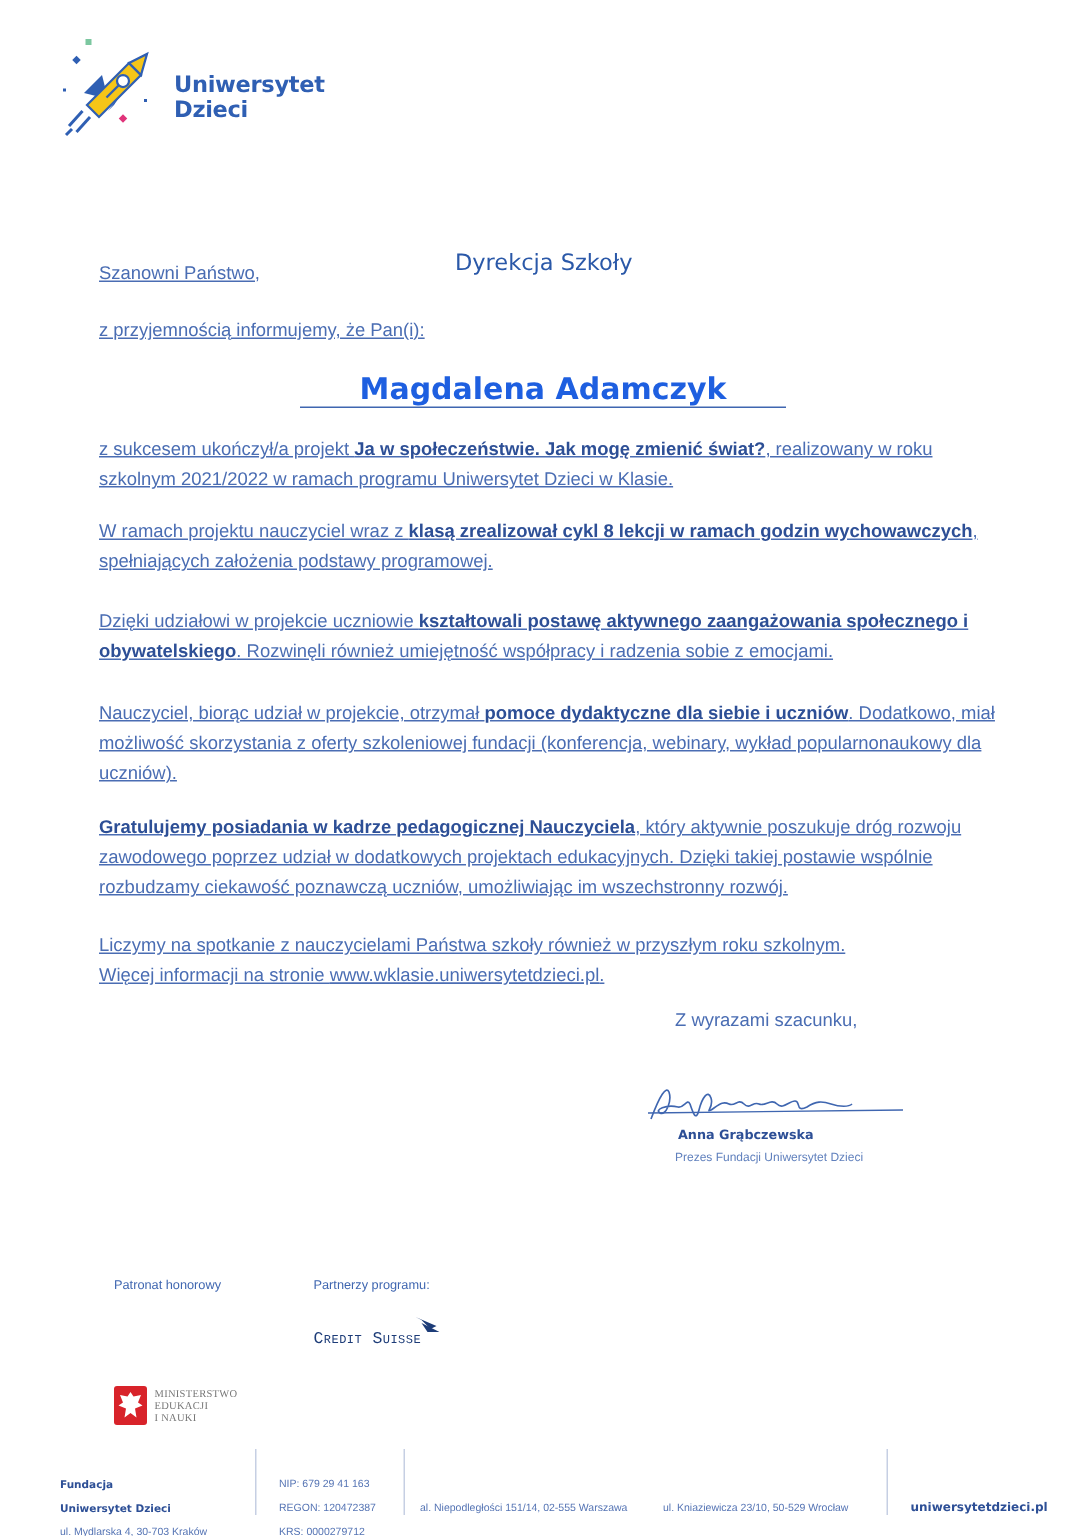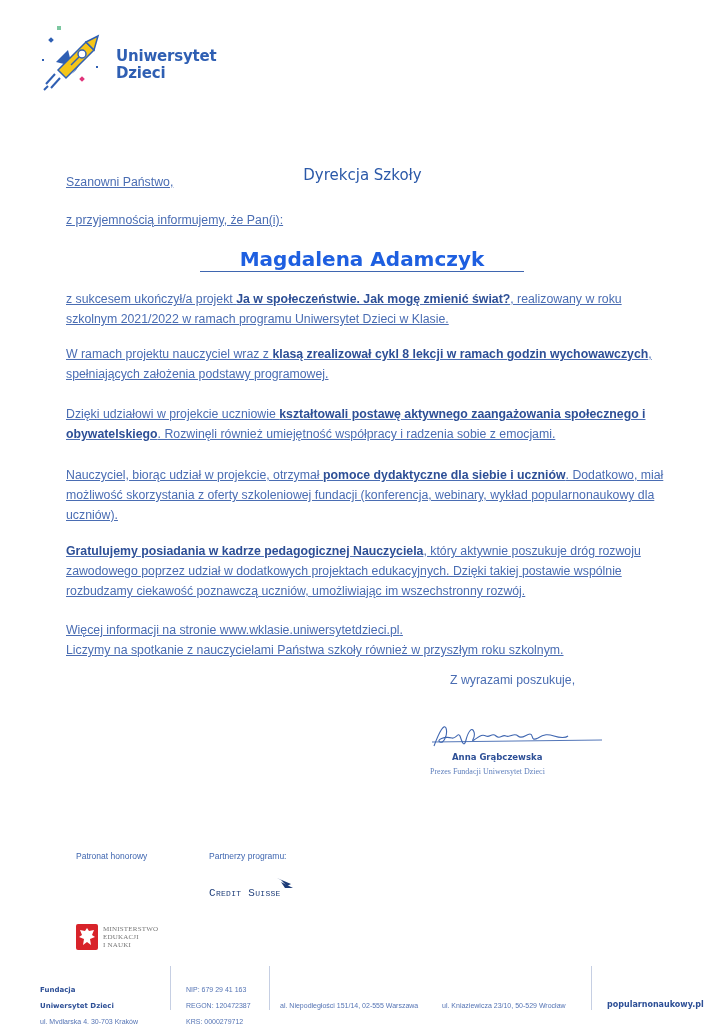--- a/index.html
+++ b/index.html
@@ -16,21 +16,21 @@
     .para b { color: #2d4f96; font-weight: bold; }
 
     .recipient-wrap { position: absolute; left: 200px; width: 324px; top: 246px; height: 26px; border-bottom: 1px solid #3f66b0; text-align: center; }
     .recipient { font-family: "DejaVu Sans", sans-serif; font-weight: bold; font-size: 20px; color: #1e5fe0; line-height: 26px; }
 
     .link { color: #4a6db3; text-decoration: underline; }
 
     .closing { position: absolute; left: 450px; top: 673px; font-size: 12.3px; color: #4a6db3; }
     .signature { position: absolute; left: 430px; top: 722px; }
     .signer-name { position: absolute; left: 452px; top: 752px; font-family: "DejaVu Sans", sans-serif; font-weight: bold; font-size: 8.5px; color: #2d4f96; }
-    .signer-title { position: absolute; left: 430px; top: 767px; font-size: 8px; color: #6080bd; font-family: Liberation Serif, serif; }
+    .signer-title { position: absolute; left: 450px; top: 767px; font-size: 8px; color: #6080bd; }
 
     .partner-label { position: absolute; font-size: 8.5px; color: #3f66b0; top: 851px; }
     .men-logo { position: absolute; left: 76px; top: 924px; width: 90px; height: 30px; }
     .men-emblem { position: absolute; left: 0; top: 0; width: 22px; height: 26px; background: #d8232a; border-radius: 2px; }
     .men-text { position: absolute; left: 27px; top: 1px; font-family: "Liberation Serif", serif; font-size: 7px; line-height: 8px; color: #777; letter-spacing: 0.2px; }
     .cs-logo { position: absolute; left: 209px; top: 878px; width: 90px; height: 26px; }
     .cs-text { position: absolute; left: 0; top: 9px; font-family: Liberation Mono, monospace; font-size: 11px; color: #1d3c78; letter-spacing: 0.3px; font-variant: small-caps; }
 
     .footer { position: absolute; left: 0; top: 960px; width: 725px; height: 50px; font-size: 7px; color: #5574b4; }
     .f-col { position: absolute; top: 22px; }
@@ -94,25 +94,25 @@
 
 <div class="para" style="top:465px;">
   <span>Nauczyciel, biorąc udział w projekcie, otrzymał </span><b>pomoce dydaktyczne dla siebie i uczniów</b><span>. Dodatkowo, miał możliwość skorzystania z oferty szkoleniowej fundacji (konferencja, webinary, wykład popularnonaukowy dla uczniów).</span>
 </div>
 
 <div class="para" style="top:541px;">
   <b>Gratulujemy posiadania w kadrze pedagogicznej Nauczyciela</b><span>, który aktywnie poszukuje dróg rozwoju zawodowego poprzez udział w dodatkowych projektach edukacyjnych. Dzięki takiej postawie wspólnie rozbudzamy ciekawość poznawczą uczniów, umożliwiając im wszechstronny rozwój.</span>
 </div>
 
 <div class="para" style="top:620px;">
+  <div>Liczymy na spotkanie z nauczycielami Państwa szkoły również w przyszłym roku szkolnym.</div>
   <div><span>Więcej informacji na stronie </span><a class="link">www.wklasie.uniwersytetdzieci.pl</a><span>.</span></div>
-  <div>Liczymy na spotkanie z nauczycielami Państwa szkoły również w przyszłym roku szkolnym.</div>
 </div>
 
-<div class="closing">Z wyrazami poszukuje,</div>
+<div class="closing">Z wyrazami szacunku,</div>
 <svg class="signature" width="175" height="30" viewBox="0 0 175 30">
   <path d="M4,24 C10,8 14,2 16,6 C18,12 14,22 10,20 C6,18 14,14 22,16 C26,17 28,10 30,14 C32,20 34,26 36,18 C38,10 42,4 44,10 C46,16 40,20 44,18 C50,14 52,12 56,14 C60,16 62,10 66,14 C70,18 72,12 76,14 C80,16 84,10 88,14 C92,18 96,12 100,12 C104,12 100,20 108,16 C114,12 118,12 124,14 C130,16 136,16 138,14" fill="none" stroke="#3f66b0" stroke-width="1.1"></path>
   <line x1="2" y1="20" x2="172" y2="18" stroke="#3f66b0" stroke-width="0.9"></line>
 </svg>
 <div class="signer-name">Anna Grąbczewska</div>
 <div class="signer-title">Prezes Fundacji Uniwersytet Dzieci</div>
 
 <div class="partner-label" style="left:76px;">Patronat honorowy</div>
 <div class="partner-label" style="left:209px;">Partnerzy programu:</div>
 
@@ -151,15 +151,15 @@
   </div>
   <div class="f-div" style="left:269px; top:6px; height:44px;"></div>
   <div class="f-col" style="left:280px; top:38px;">
     <div class="f-line">al. Niepodległości 151/14, 02-555 Warszawa</div>
   </div>
   <div class="f-col" style="left:442px; top:38px;">
     <div class="f-line">ul. Kniaziewicza 23/10, 50-529 Wrocław</div>
   </div>
   <div class="f-div" style="left:591px; top:6px; height:44px;"></div>
   <div class="f-col" style="left:607px; top:40px;">
-    <div class="f-url">popularnonaukowy.pl</div>
+    <div class="f-url">uniwersytetdzieci.pl</div>
   </div>
 </div>
 
 </body></html>

